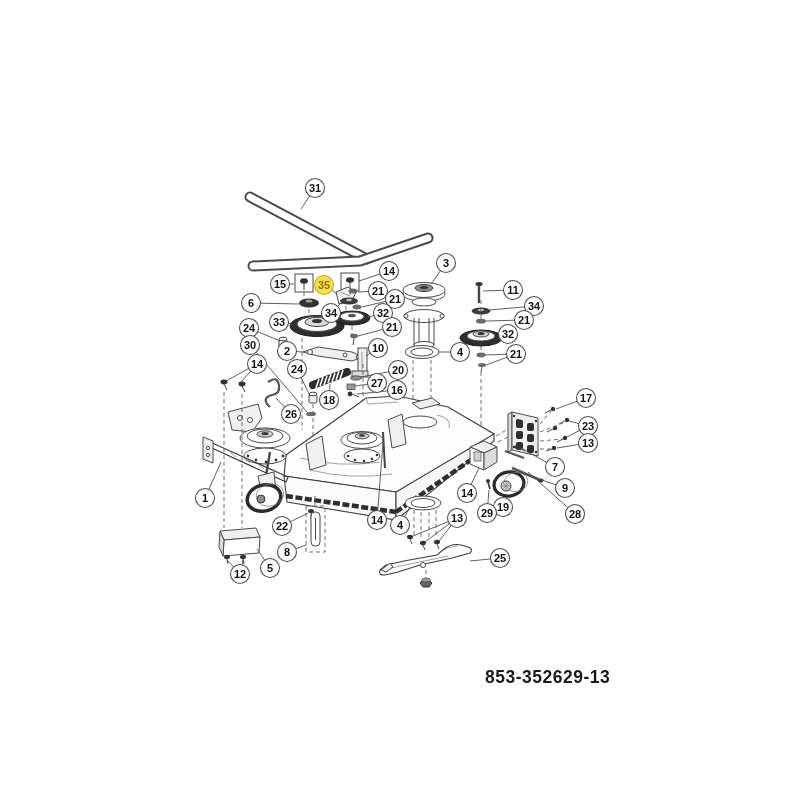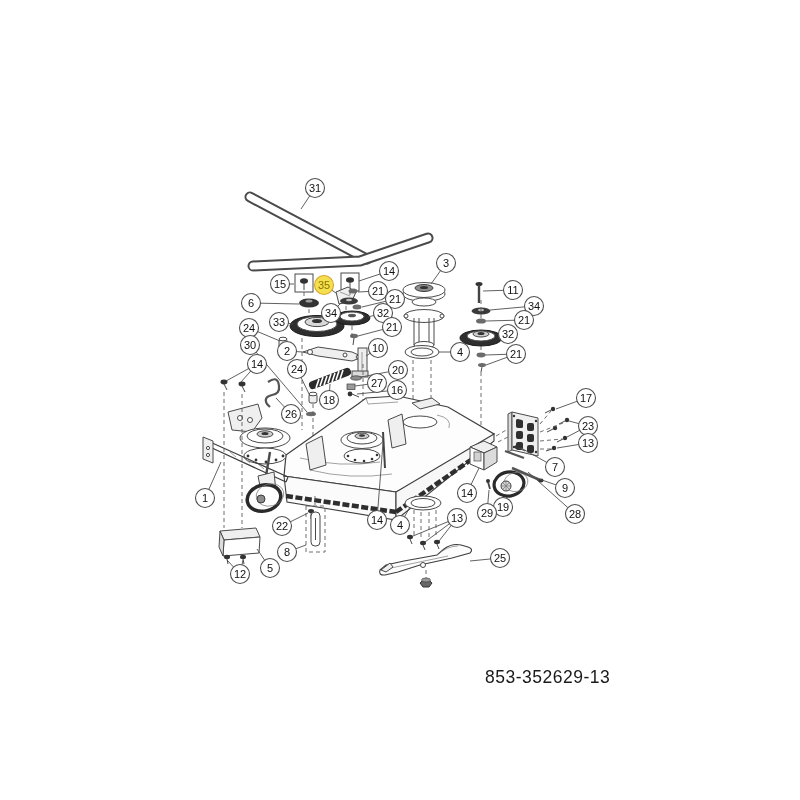--- a/index.html
+++ b/index.html
@@ -1,17 +1,17 @@
 <!DOCTYPE html>
 <html><head>
 <meta charset="utf-8">
 <style>
   html,body{margin:0;padding:0;background:#ffffff;}
   .stage{position:relative;width:779px;height:800px;background:#fff;overflow:hidden;
-         font-family:"Liberation Sans", sans-serif;}
+         font-family:"Liberation Sans", sans-serif;font-weight:bold;}
   svg text{font-family:"Liberation Sans", sans-serif;}
   .ln{stroke:#4a4a4a;fill:none;stroke-width:1;}
   .ln2{stroke:#3d3d3d;fill:none;stroke-width:1.2;}
   .thin{stroke:#7a7a7a;fill:none;stroke-width:.7;}
   .fw{fill:#ffffff;stroke:#4a4a4a;stroke-width:1;}
   .fg{fill:#efefef;stroke:#4a4a4a;stroke-width:1;}
   .fg2{fill:#dcdcdc;stroke:#4a4a4a;stroke-width:1;}
   .fd{fill:#333333;stroke:none;}
   .fm{fill:#6b6b6b;stroke:none;}
   .dsh{stroke:#5f5f5f;stroke-width:.9;stroke-dasharray:4 3;fill:none;}

